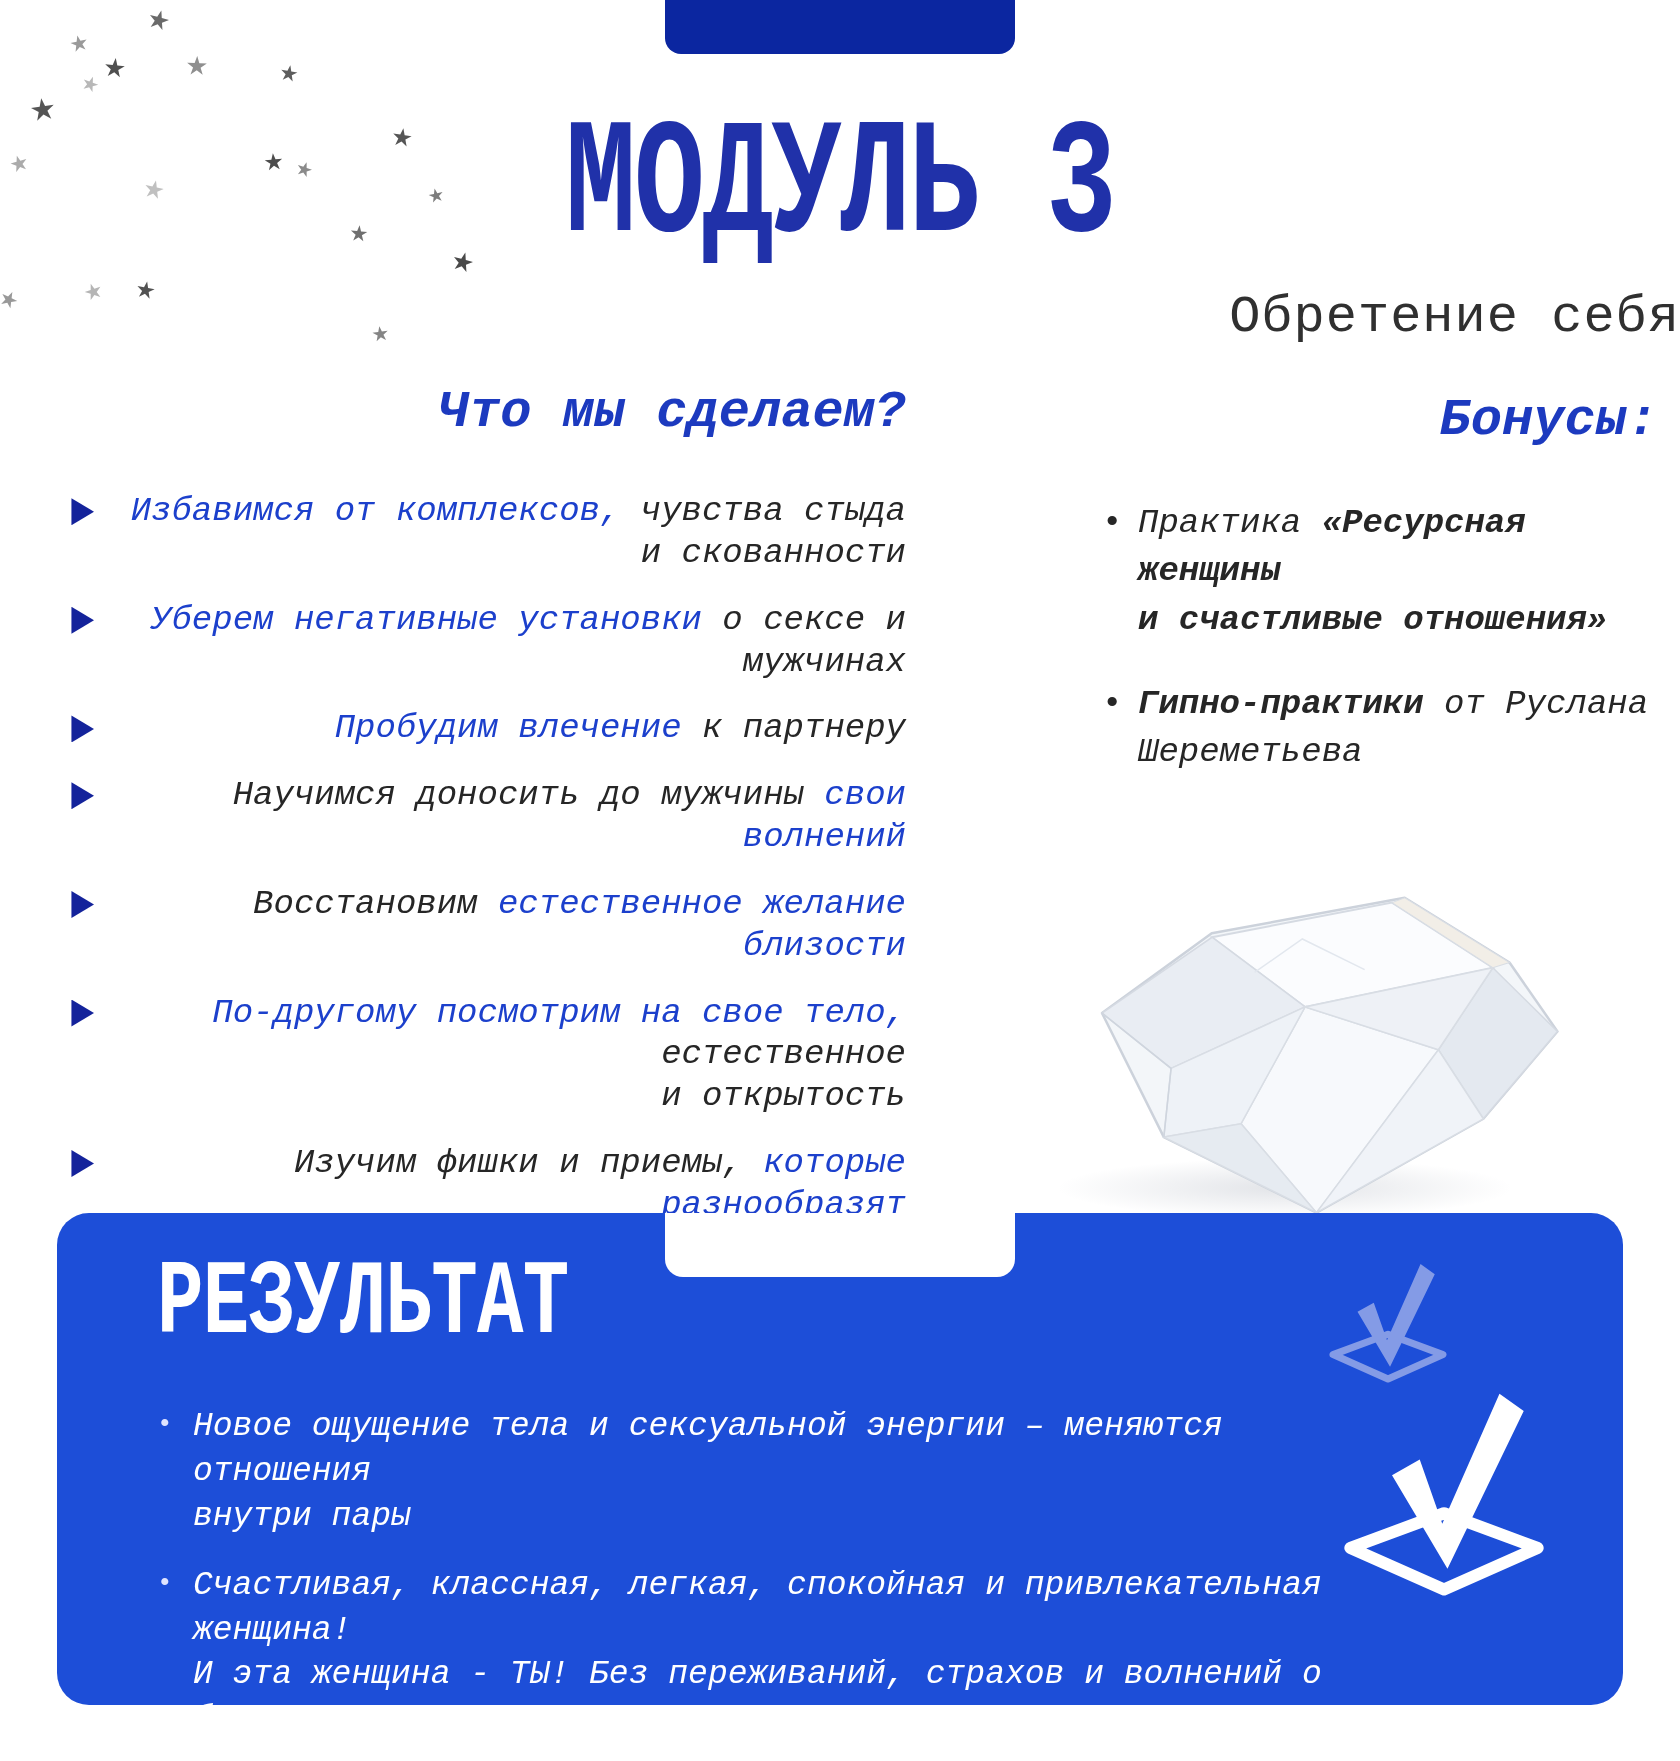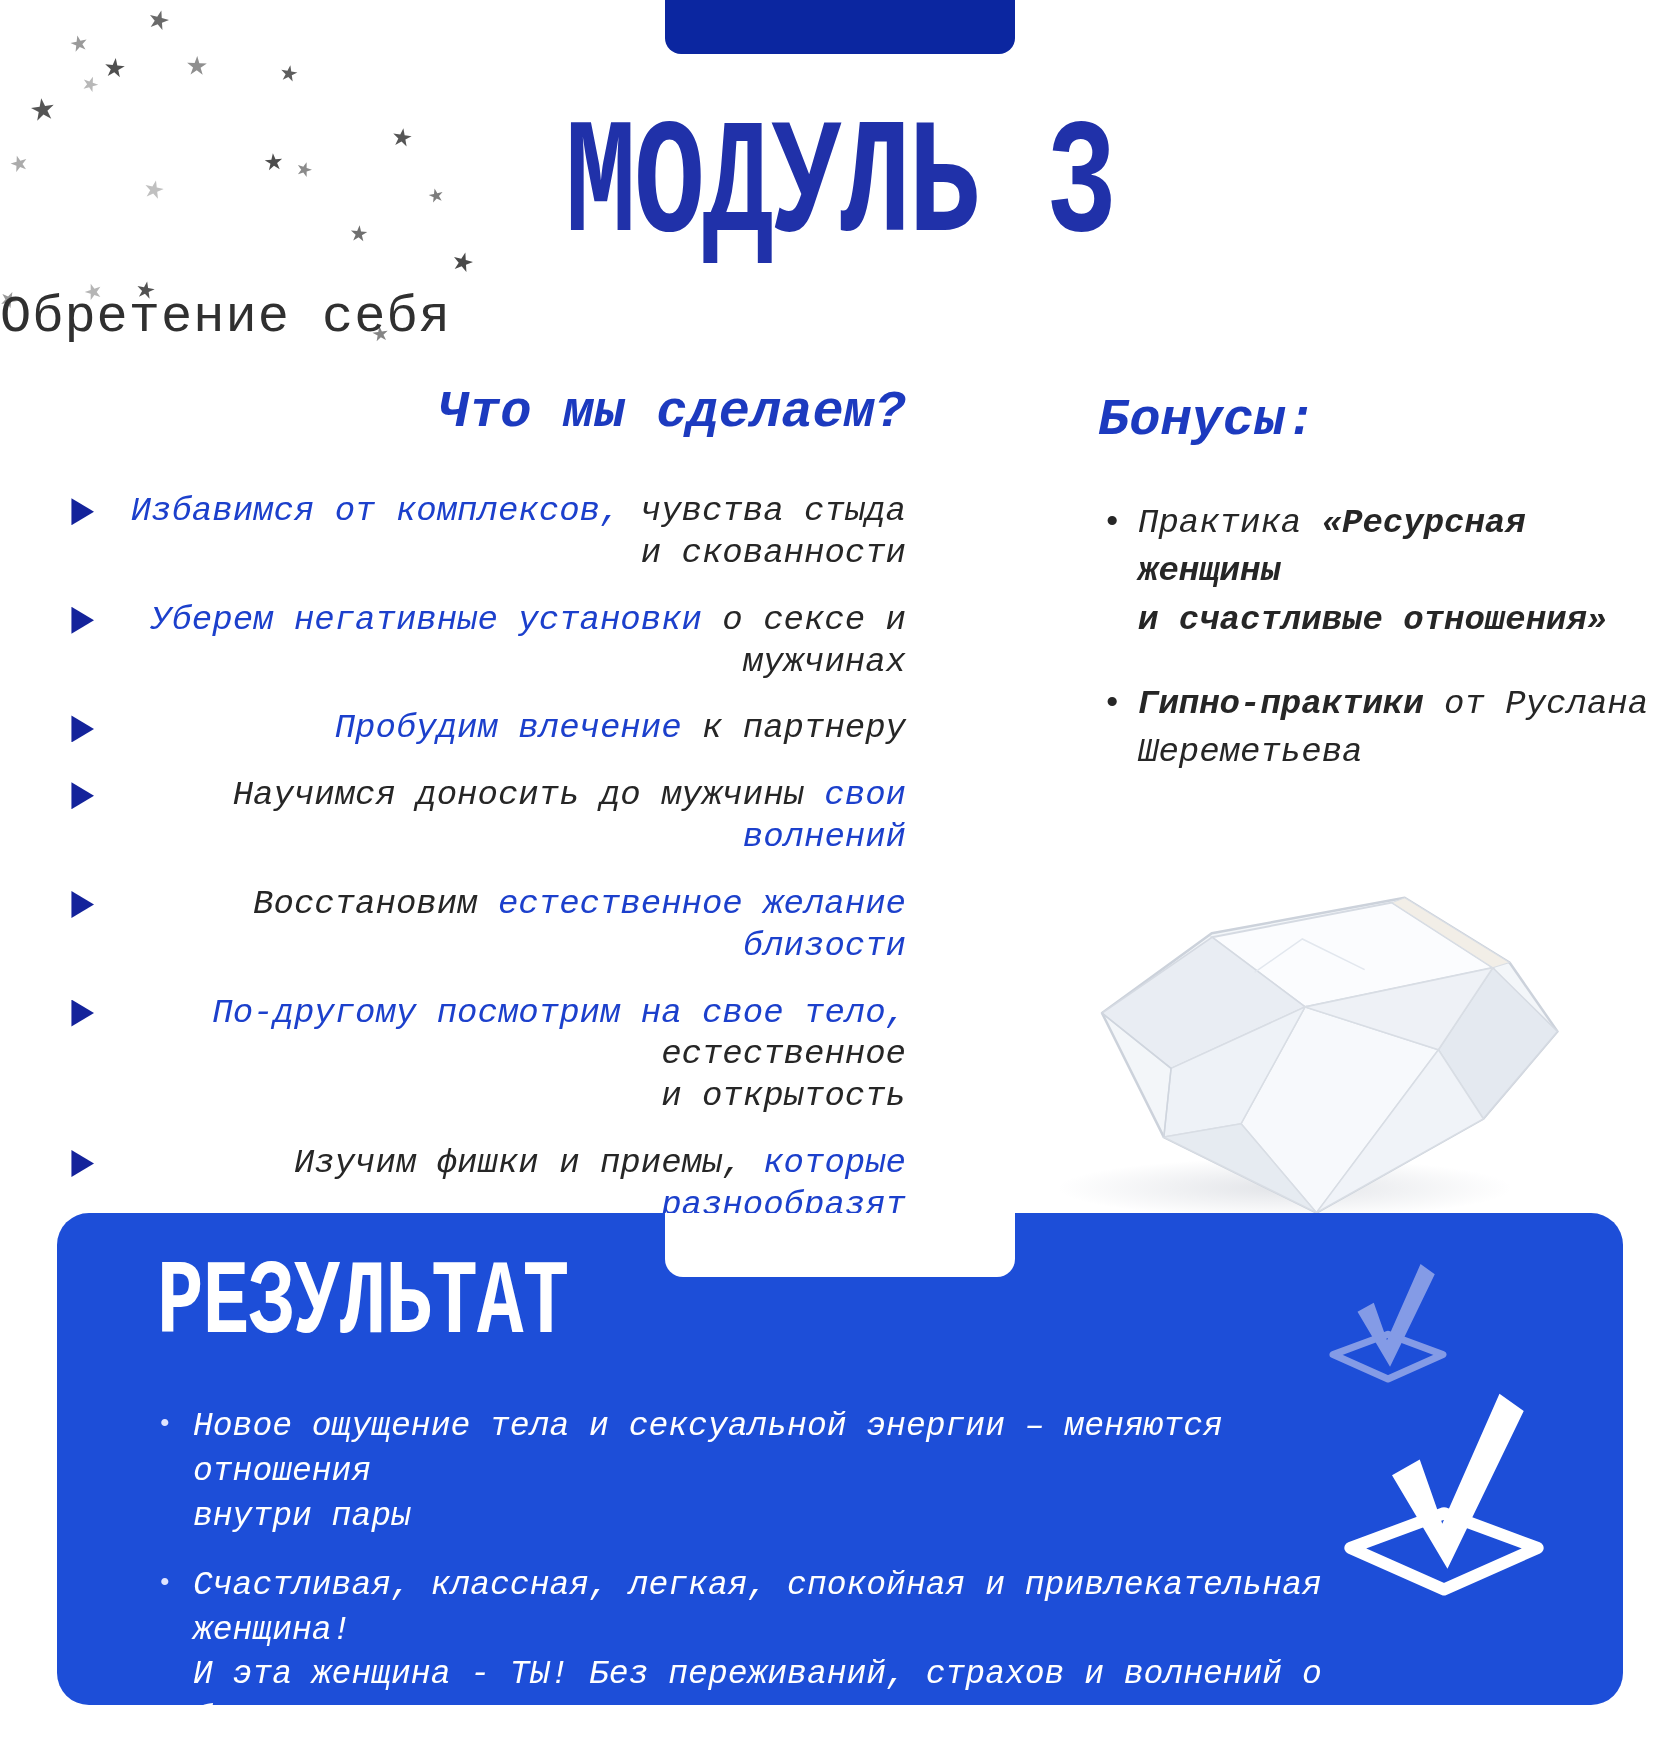--- a/index.html
+++ b/index.html
@@ -14,31 +14,31 @@
   .header-tab{
     position:absolute;left:665px;top:0;width:350px;height:54px;
     background:#0b26a0;border-radius:0 0 16px 16px;
   }
   .title{
     position:absolute;left:0;right:0;top:104px;margin:0;text-align:center;
     font-size:164px;line-height:164px;font-weight:700;color:#2031a9;
     transform:scaleX(0.72);letter-spacing:-3px;white-space:nowrap;
   }
   .subtitle{
-    position:absolute;left:0;right:0;top:288px;text-align:left;
+    position:absolute;left:0;right:0;top:288px;text-align:right;
     font-size:52px;color:#303030;font-weight:400;letter-spacing:1px;
   }
   
   .left-col{position:absolute;left:70px;top:384px;width:836px;text-align:right;}
   .right-col{position:absolute;left:1098px;top:392px;width:560px;}
   .col-heading{
     margin:0 0 50px 26px;font-size:52px;line-height:1.1;
     font-weight:700;font-style:italic;color:#1c3abf;
   }
-  .right-col .col-heading{margin-left:0;}
+  .right-col .col-heading{margin-left:0;text-align:right;}
   .todo-list,.bonus-list,.result-list{list-style:none;margin:0;padding:0;}
   .todo-list li{
     position:relative;padding-left:38px;margin-bottom:25px;
     font-size:34px;line-height:1.23;font-style:italic;color:#262626;
   }
   .tri{
     position:absolute;left:0;top:7px;width:24px;height:27px;background:#14239b;
     clip-path:polygon(6% 0,100% 50%,6% 100%);
   }
   .t-blue{color:#1c40cc;}

